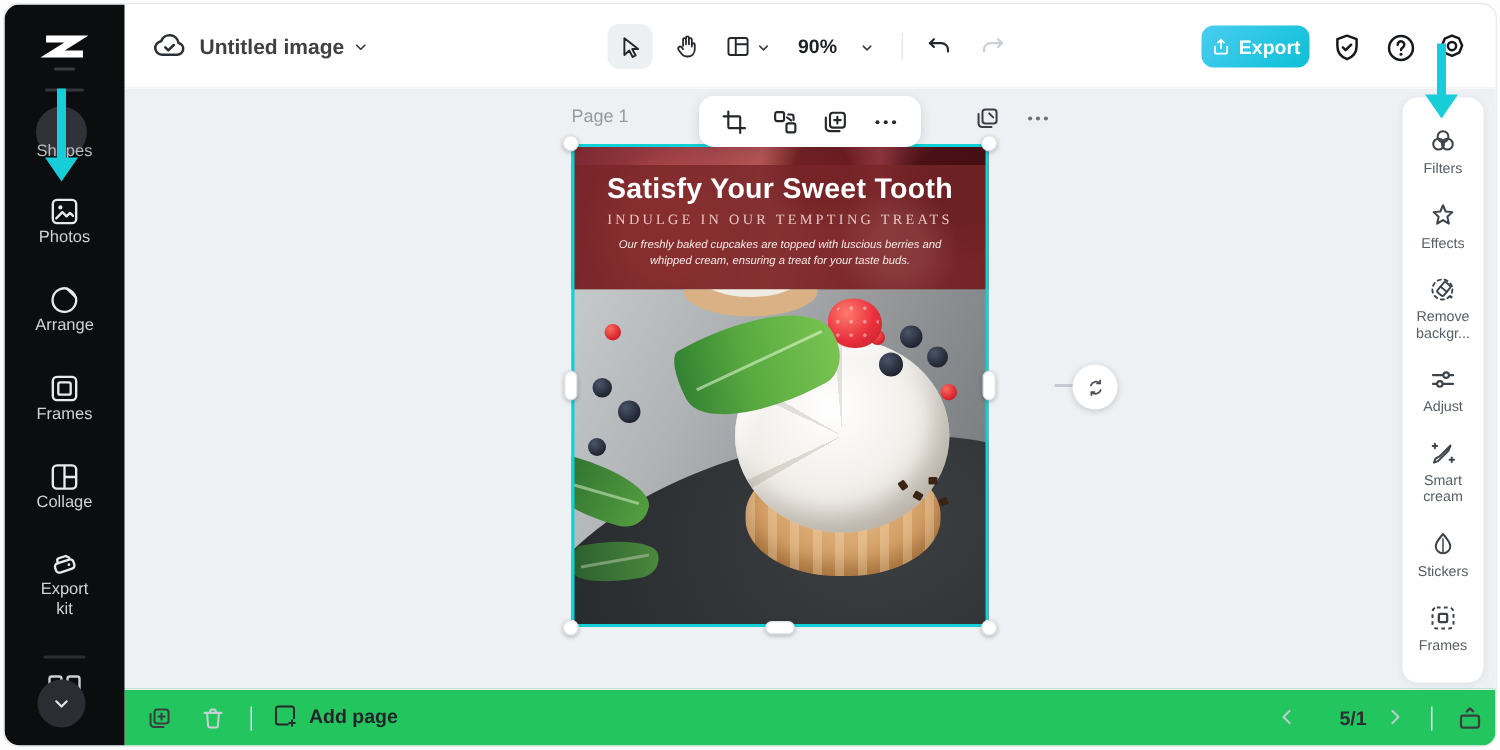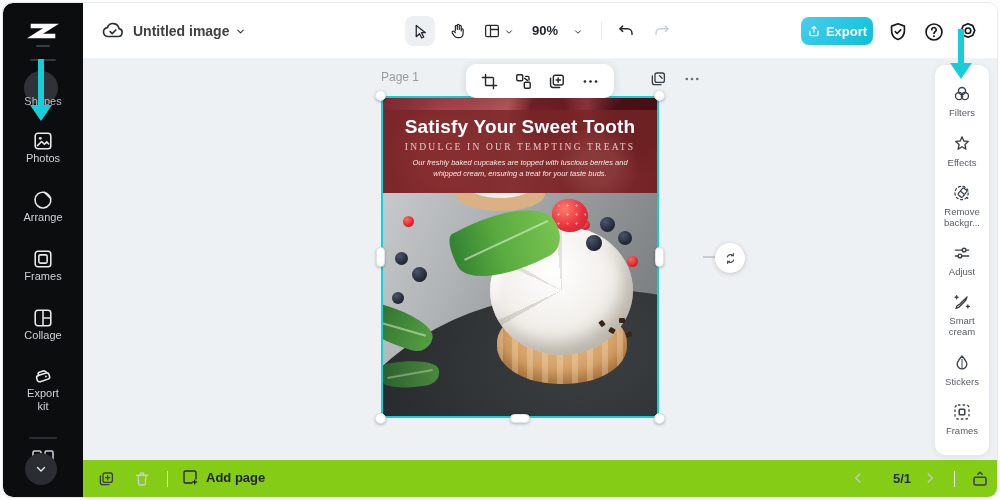--- a/index.html
+++ b/index.html
@@ -108,21 +108,21 @@
 
   
   .right-panel { position:absolute; right:8px; top:62px; width:54px; height:390px; background:#fff; border-radius:10px;
                  box-shadow:0 1px 6px rgba(30,40,50,.08); z-index:18; display:flex; flex-direction:column;
                  justify-content:space-evenly; align-items:center; padding:4px 0; }
   .rp-item { display:flex; flex-direction:column; align-items:center; gap:3px; color:#3c434a; }
   .rp-icon { width:20px; height:20px; color:#3c434a; }
   .rp-label { font-size:9.5px; line-height:11px; color:#565d64; text-align:center; white-space:pre-line; }
 
   
-  .bottombar { position:absolute; left:80px; right:0; bottom:0; height:38px; background:#84cc16; border-top:1px solid #edf0f2; z-index:15; }
+  .bottombar { position:absolute; left:80px; right:0; bottom:0; height:38px; background:#22c55e; border-top:1px solid #edf0f2; z-index:15; }
   .bb-ic { position:absolute; top:10px; width:18px; height:18px; color:#3a3f44; }
   .bb-div { position:absolute; top:11px; width:1px; height:16px; background:#e7eaec; }
   .addpage { position:absolute; left:98px; top:8px; display:flex; align-items:center; gap:7px; color:#212529;
              font-size:13px; font-weight:700; background:none; border:none; font-family:"Liberation Sans",sans-serif; cursor:pointer; }
   .addpage .bb-ic2 { width:18px; height:18px; color:#24282d; }
   .pager-chev { position:absolute; top:11px; width:14px; height:14px; color:#c3cad0; }
   .pager-num { position:absolute; top:0; right:86px; height:38px; line-height:38px; font-size:13px; font-weight:600; color:#2a2f34; }
 
   
   .arrow { position:absolute; z-index:60; pointer-events:none; }

